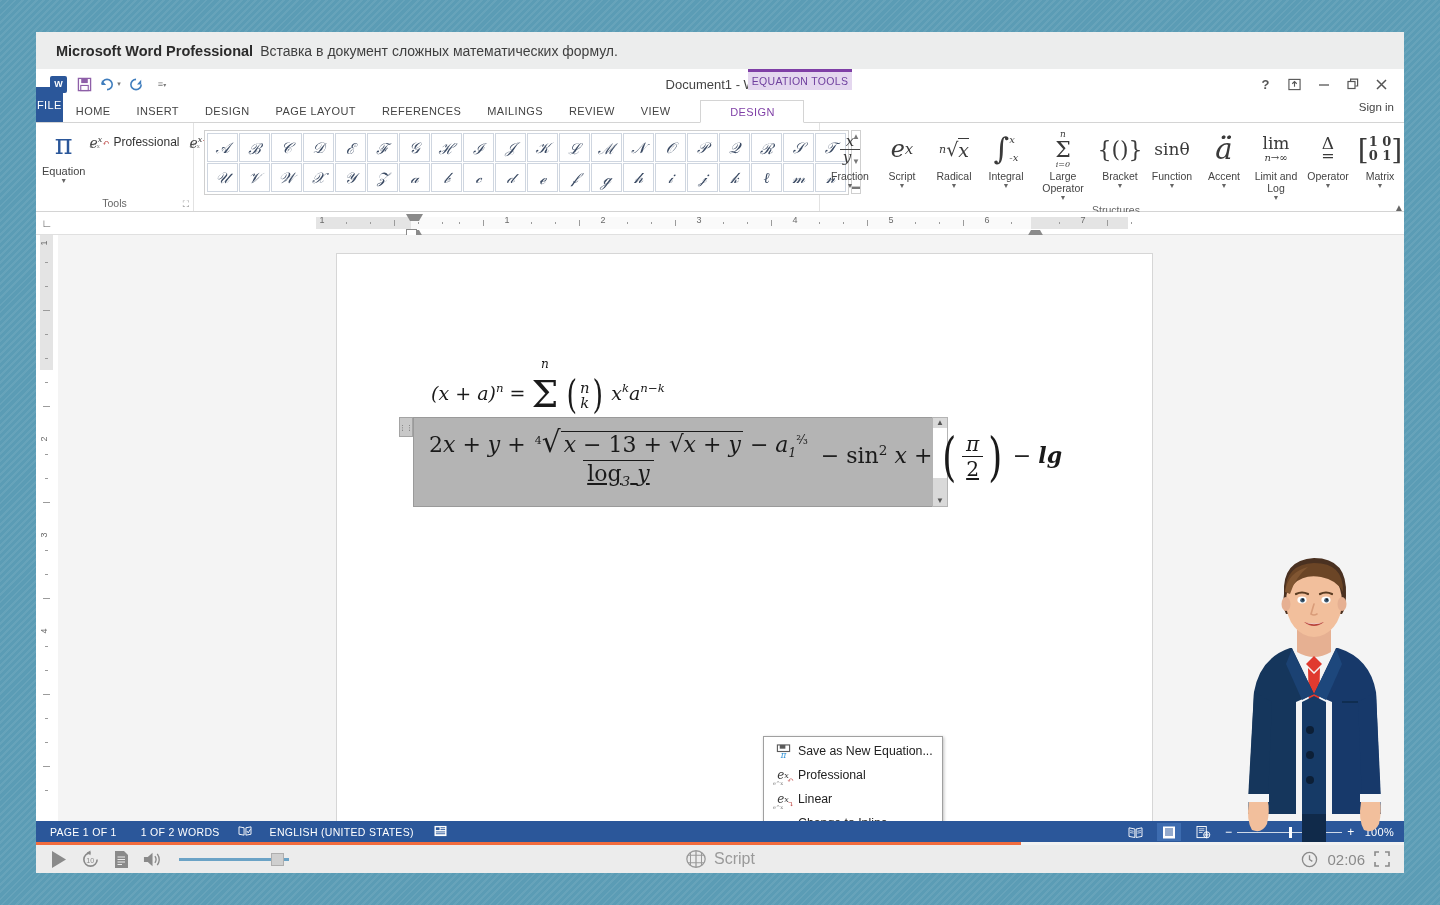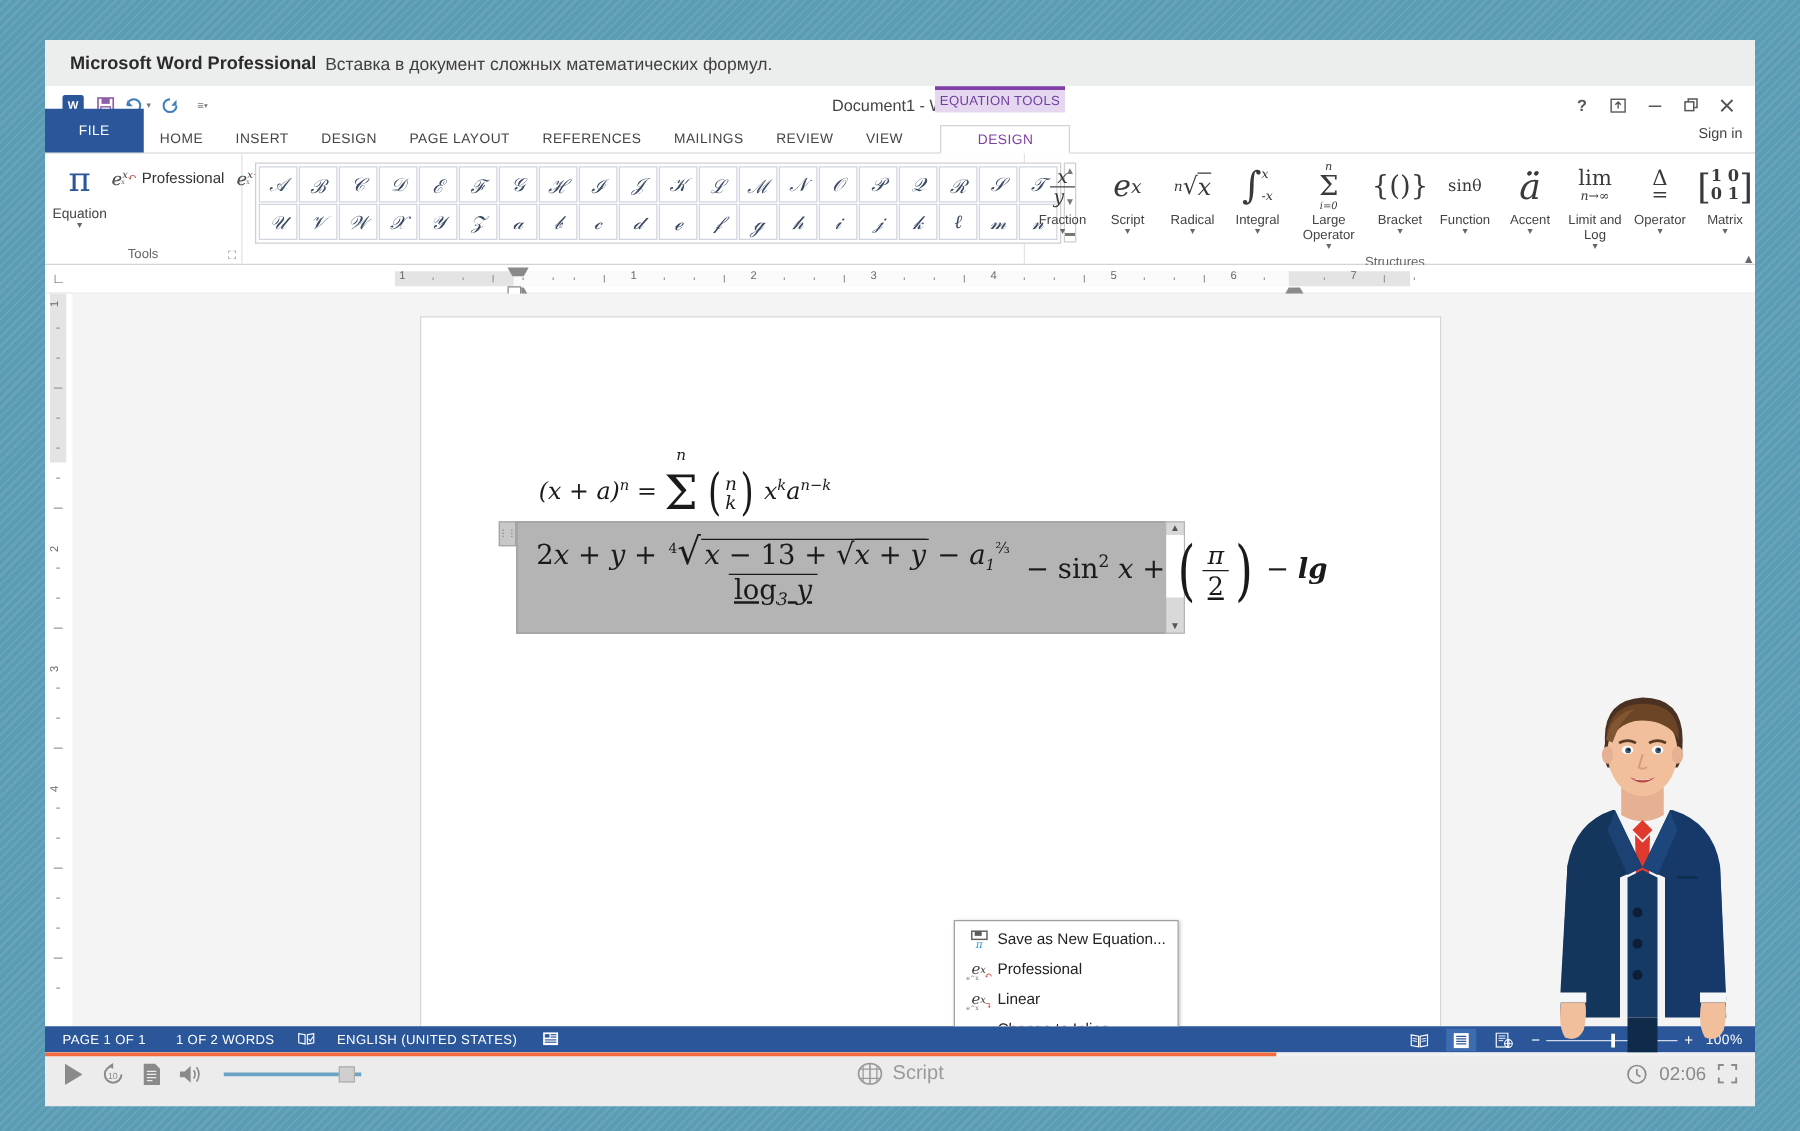--- a/index.html
+++ b/index.html
@@ -39,21 +39,21 @@
   #winbtns .wb{width:29px;height:26px;display:flex;align-items:center;justify-content:center;
     font-size:14px;color:#555;}
   #eqtools{position:absolute;left:712px;top:0;width:104px;height:21px;background:#e4d7ef;
     color:#6f3f9e;font-size:10.5px;letter-spacing:.3px;display:flex;align-items:center;justify-content:center;
     border-top:3px solid #7f3fa6;box-sizing:border-box;}
   
   #tabs{height:23px;background:#fff;display:flex;align-items:flex-end;position:relative;
     border-bottom:1px solid #d4d4d4;}
   .tab{font-size:11px;letter-spacing:.4px;color:#444;padding:0 13px;height:23px;
     display:flex;align-items:center;}
-  .tab.file{background:#2b579a;color:#fff;padding:0 27px;height:35px;}
+  .tab.file{background:#2b579a;color:#fff;padding:0 1px;height:35px;}
   .tab.act{color:#7f3fa6;background:#fff;border:1px solid #d4d4d4;border-bottom:1px solid #fff;
     position:relative;top:1px;height:23px;box-sizing:border-box;}
   #signin{position:absolute;right:10px;top:2px;font-size:11.5px;color:#444;}
   
   #ribbon{height:88px;background:#fff;border-bottom:1px solid #d4d4d4;display:flex;position:relative;}
   .grp{display:flex;flex-direction:column;height:88px;position:relative;border-right:1px solid #e2e2e2;}
   .grp .gbody{flex:1;display:flex;align-items:flex-start;padding:4px 6px 0 6px;}
   .glabel{height:16px;font-size:10.5px;color:#666;text-align:center;line-height:16px;position:relative;}
   .dlg{position:absolute;right:4px;top:1px;font-size:9px;color:#888;}
   
@@ -152,21 +152,21 @@
     letter-spacing:.3px;position:relative;}
   #status .sl{margin-left:14px;display:flex;align-items:center;gap:6px;}
   #status .icn{font-size:11px;}
   #statusright{position:absolute;right:10px;display:flex;align-items:center;gap:10px;}
   .vbtn{width:24px;height:18px;display:flex;align-items:center;justify-content:center;font-size:12px;}
   .vbtn.on{background:#3d6cb0;}
   #zoomslider{display:flex;align-items:center;gap:5px;}
   #ztrack{width:105px;height:1px;background:#cfd9e8;position:relative;}
   #zthumb{position:absolute;left:52px;top:-5px;width:3px;height:11px;background:#fff;}
   
-  #player{position:absolute;left:36px;top:842px;width:1368px;height:43px;background:#ececec;}
+  #player{position:absolute;left:36px;top:842px;width:1368px;height:31px;background:#ececec;}
   #progress{position:absolute;left:0;top:0;height:3px;width:100%;background:#f2f2f2;}
   #progressfill{position:absolute;left:0;top:0;height:3px;width:72%;background:#f26c3d;}
   #pleft{position:absolute;left:14px;top:3px;height:28px;display:flex;align-items:center;gap:14px;}
   .pic{color:#8a8a8a;display:flex;align-items:center;}
   #vol{width:110px;height:3px;background:#6ba3c6;position:relative;margin-left:2px;}
   #volthumb{position:absolute;left:92px;top:-5px;width:13px;height:13px;background:#cfcfcf;border:1px solid #aeaeae;box-sizing:border-box;}
   #brand{position:absolute;left:0;right:0;top:3px;height:28px;display:flex;align-items:center;
     justify-content:center;gap:7px;color:#9a9a9a;font-size:16px;pointer-events:none;}
   #pright{position:absolute;right:14px;top:3px;height:28px;display:flex;align-items:center;gap:9px;color:#8a8a8a;}
   #ptime{font-size:15px;color:#8a8a8a;}
@@ -381,21 +381,21 @@
           </span>
           <span class="bl">Large Operator</span>
           <span class="ar">▼</span>
         </div>
         <div class="sbtn">
           <span class="gl" style="font-size:22px;">{()}</span>
           <span class="bl">Bracket</span>
           <span class="ar">▼</span>
         </div>
         <div class="sbtn">
-          <span class="gl" style="font-size:13px;">sinθ</span>
+          <span class="gl" style="font-size:17px;">sinθ</span>
           <span class="bl">Function</span>
           <span class="ar">▼</span>
         </div>
         <div class="sbtn">
           <span class="gl" style="font-size:29px;font-style:italic;">ä̈</span>
           <span class="bl">Accent</span>
           <span class="ar">▼</span>
         </div>
         <div class="sbtn">
           <span class="gl">

